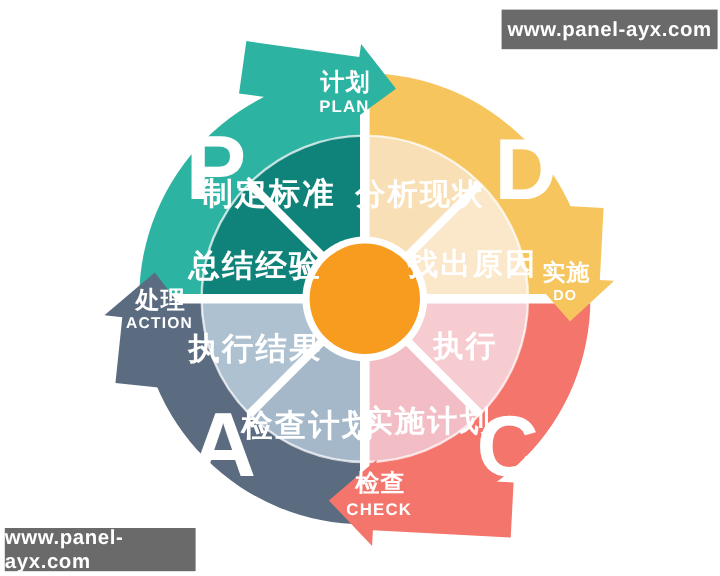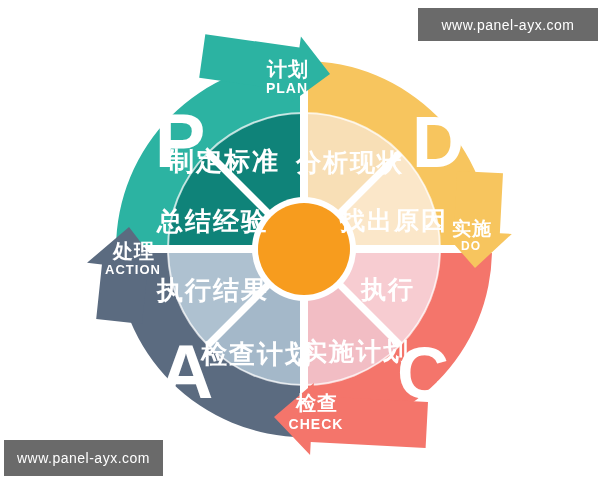--- a/index.html
+++ b/index.html
@@ -4,21 +4,21 @@
 <style>
   html,body{margin:0;padding:0;background:#fff;}
   .stage{
     position:relative;width:600px;height:480px;background:#ffffff;overflow:hidden;
     font-family:"Liberation Sans","DejaVu Sans",sans-serif;
   }
   svg{position:absolute;left:0;top:0;}
   svg text{font-family:"Liberation Sans","DejaVu Sans",sans-serif;}
   .watermark{
     position:absolute;display:flex;align-items:center;justify-content:center;
-    color:#fff;font-size:14px;letter-spacing:0.5px;
+    color:#fff;font-size:17px;letter-spacing:0.5px;font-weight:bold;
   }
   #wm-top{right:2px;top:8px;width:180px;height:33px;}
   #wm-bottom{left:4px;top:440px;width:159px;height:36px;}
 </style>
 </head>
 <body>
 
 <div class="stage">
   <svg id="wheel" width="600" height="480" viewBox="0 0 600 480">
       <path d="M492,249 A188,188 0 0 0 304,61 L304,113 A136,136 0 0 1 440,249 Z" fill="#F7C55E"></path>

